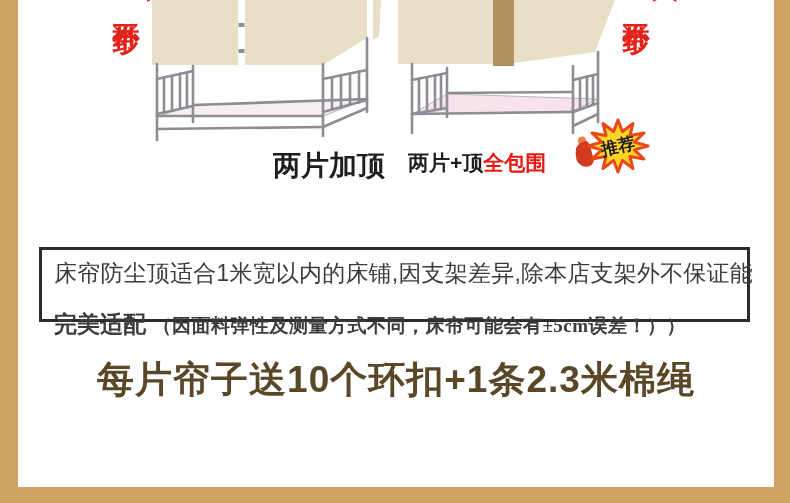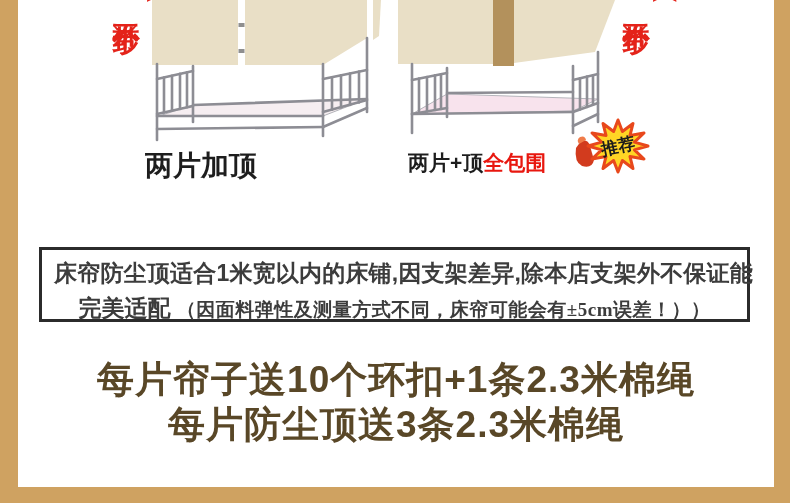--- a/index.html
+++ b/index.html
@@ -30,33 +30,33 @@
   .vparen.left{left:148px;}
   .vparen.right{left:654px;}
 
   .bed-svg{position:absolute;}
   .bed-svg.one{left:145px;top:0;}
   .bed-svg.two{left:393px;top:0;}
 
   .variant-label{
     position:absolute;color:#1d1d1d;font-weight:bold;white-space:nowrap;
   }
-  .variant-label.one{left:145px;top:147px;width:240px;text-align:left;font-size:28px;}
+  .variant-label.one{left:145px;top:147px;width:240px;text-align:right;font-size:28px;}
   .variant-label.two{left:408px;top:149px;font-size:21px;}
   .variant-label .red-part{color:#e8170f;}
 
   .badge{position:absolute;left:566px;top:116px;width:90px;height:60px;}
 
   .notice-box{
     position:absolute;left:39px;top:247px;width:711px;height:75px;
     border:3px solid #2b2b2b;box-sizing:border-box;
     padding:8px 12px 0 12px;color:#3c3c3c;
   }
-  .notice-line1{font-size:23px;font-weight:bold;white-space:nowrap;letter-spacing:0.2px;}
-  .notice-line2{margin-top:4px;font-size:23px;font-weight:bold;white-space:nowrap;text-align:center;}
+  .notice-line1{font-size:23px;font-weight:normal;white-space:nowrap;letter-spacing:0.2px;}
+  .notice-line2{margin-top:20px;font-size:23px;font-weight:bold;white-space:nowrap;}
   .notice-note{
     font-family:"Liberation Serif","DejaVu Serif",serif;
     font-size:19px;font-weight:bold;letter-spacing:0.5px;
   }
 
   .gift-block{
     position:absolute;left:18px;top:357px;width:756px;text-align:center;
     color:#594727;font-weight:bold;
   }
   .gift-line{font-size:37px;line-height:45px;white-space:nowrap;letter-spacing:1px;text-align:center;}
@@ -159,14 +159,13 @@
 <div class="notice-box">
   <div class="notice-line1">床帘防尘顶适合1米宽以内的床铺,因支架差异,除本店支架外不保证能</div>
   <div class="notice-line2">
     <span>完美适配</span>
     <span class="notice-note">（因面料弹性及测量方式不同，床帘可能会有±5cm误差！））</span>
   </div>
 </div>
 
 <div class="gift-block">
   <div class="gift-line">每片帘子送10个环扣+1条2.3米棉绳</div>
-  <div class="gift-line">每片防尘顶送3条2.3米棉绳</div>
 </div>
 
 </body></html>

